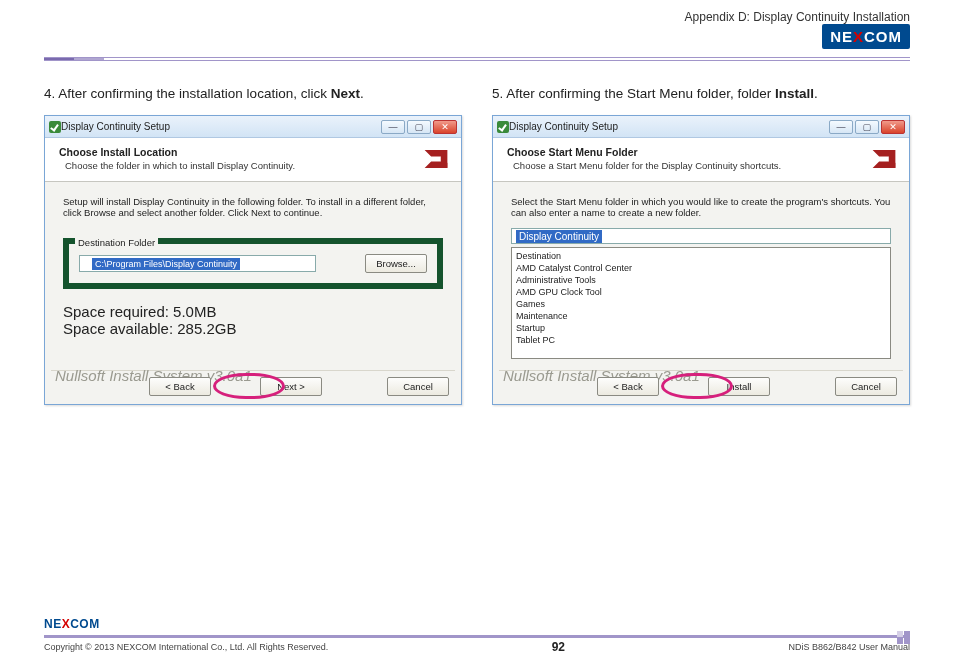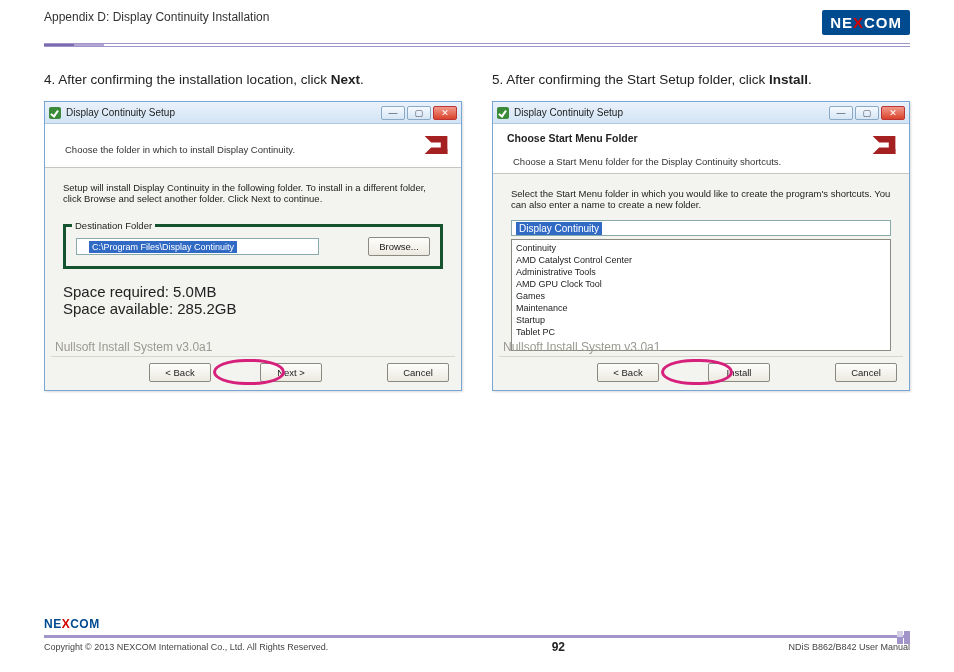--- a/index.html
+++ b/index.html
@@ -9,23 +9,24 @@
     font-family: Arial, Helvetica, sans-serif;
     background: #fff;
     width: 954px;
     height: 672px;
     position: relative;
     color: #333;
   }
   .page-header {
     display: flex;
     justify-content: space-between;
-    align-items: flex-start;
+    align-items: flex-end;
     padding: 10px 44px 4px 44px;
     font-size: 12px;
+    flex-direction: column;
   }
   .logo-box {
     background: #004a8f;
     color: #fff;
     padding: 4px 8px;
     font-weight: bold;
     font-size: 15px;
     letter-spacing: 1px;
     border-radius: 2px;
   }
@@ -71,21 +72,21 @@
   }
   .titlebar {
     display: flex;
     align-items: center;
     justify-content: space-between;
     background: linear-gradient(#eaf2fb, #d2e4f5);
     border-bottom: 1px solid #b0c8e2;
     height: 22px;
     padding: 0 4px 0 4px;
   }
-  .title-left { display: flex; align-items: center; gap: 5px; }
+  .title-left { display: flex; align-items: center; }
   .app-ico {
     width: 12px; height: 12px;
     background: #3a8a3a;
     display: inline-block;
     border-radius: 2px;
     position: relative;
   }
   .app-ico::after {
     content:'';
     position:absolute;
@@ -113,33 +114,33 @@
     border-color: #b33;
   }
   .panel-head {
     background: #fff;
     border-bottom: 1px solid #c6c6c0;
     padding: 8px 14px 6px 14px;
     position: relative;
     min-height: 44px;
   }
   .panel-head .h1 { font-weight: bold; font-size: 10.5px; }
-  .panel-head .h2 { font-size: 9.5px; margin-top: 12px; margin-left: 6px; color:#333; }
+  .panel-head .h2 { font-size: 9.5px; margin-top: 2px; margin-left: 6px; color:#333; }
   .amd-logo {
     position: absolute;
     right: 12px; top: 10px;
   }
   .amd-svg { width: 26px; height: 22px; }
   .win-body {
     padding: 14px 18px 8px 18px;
     font-size: 9.5px;
     color: #222;
   }
   .groupbox {
-    border: 3px solid #14532d;
+    border: 6px solid #14532d;
     margin-top: 20px;
     padding: 10px 10px 10px 10px;
     position: relative;
   }
   .group-label {
     position: absolute;
     top: -7px; left: 6px;
     background: #f3f3f0;
     padding: 0 3px;
     font-size: 9.5px;
@@ -170,24 +171,25 @@
     font-size: 9.5px;
     text-align: center;
     line-height: 17px;
     padding: 0 8px;
     color: #222;
     margin-left: 41px;
   }
   .space-info { margin-top: 14px; font-size: 15px; }
   .nsis-line {
     position: absolute;
-    bottom: 36px;
+    bottom: 20px;
     left: 10px;
-    font-size: 12px;
+    font-size: 15px;
     color: #9a9a90;
+    font-style: italic;
   }
   .btn-row {
     position: absolute;
     bottom: 8px; right: 12px;
     display: flex;
     gap: 8px;
     align-items: center;
   }
   .btn-row .sep { width: 8px; }
   .highlight-oval {
@@ -301,20 +303,21 @@
           <span class="app-ico"></span>
           <span class="title-txt">Display Continuity Setup</span>
         </div>
         <div class="win-btns">
           <div class="win-btn">—</div>
           <div class="win-btn">▢</div>
           <div class="win-btn close">✕</div>
         </div>
       </div>
       <div class="panel-head">
+        <div class="h1">Choose Install Location</div>
         <div class="h2">Choose the folder in which to install Display Continuity.</div>
         <div class="amd-logo">
           <svg class="amd-svg" viewBox="0 0 32 26">
               <path fill="#a52020" d="M2 2 h28 v22 l-8 -8 v-6 h-12 l-8 -8 z"></path>
               <path fill="#a52020" d="M2 24 l8 -8 h12 v-6 l8 8 v6 h-28 z"></path>
             </svg>
         </div>
       </div>
       <div class="win-body">
         <div>Setup will install Display Continuity in the following folder. To install in a different folder, click Browse and select another folder. Click Next to continue.</div>
@@ -342,21 +345,21 @@
         </div>
         <div class="sep"></div>
         <div class="btn">Cancel</div>
       </div>
     </div>
   </div>
 
   <div class="col">
     <div class="step-text">
       <span>5.</span>
-      <span>After confirming the Start Setup folder, click </span><b>Install</b><span>.</span>
+      <span>After confirming the Start Menu folder, folder </span><b>Install</b><span>.</span>
     </div>
     <div class="win">
       <div class="titlebar">
         <div class="title-left">
           <span class="app-ico"></span>
           <span class="title-txt">Display Continuity Setup</span>
         </div>
         <div class="win-btns">
           <div class="win-btn">—</div>
           <div class="win-btn">▢</div>
@@ -372,21 +375,21 @@
               <path fill="#a52020" d="M2 24 l8 -8 h12 v-6 l8 8 v6 h-28 z"></path>
             </svg>
         </div>
       </div>
       <div class="win-body">
         <div>Select the Start Menu folder in which you would like to create the program's shortcuts. You can also enter a name to create a new folder.</div>
         <div class="folder-input">
             <span>Display Continuity</span>
           </div>
         <div class="folder-list" id="folder-list">
-            <div>Continuity</div>
+            <div>Destination</div>
             <div>AMD Catalyst Control Center</div>
             <div>Administrative Tools</div>
             <div>AMD GPU Clock Tool</div>
             <div>Games</div>
             <div>Maintenance</div>
             <div>Startup</div>
             <div>Tablet PC</div>
           </div>
       </div>
       <hr class="body-rule">

